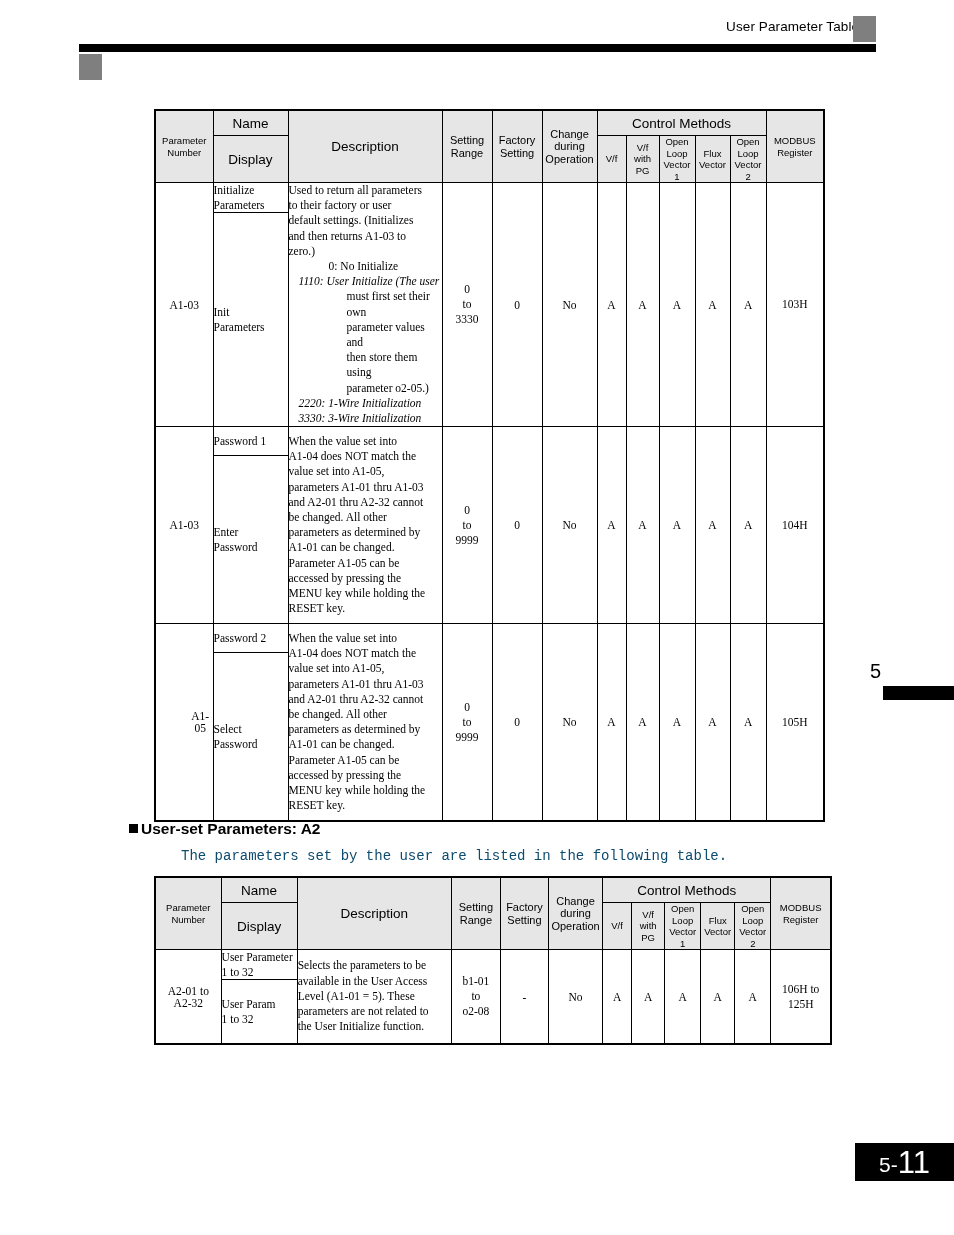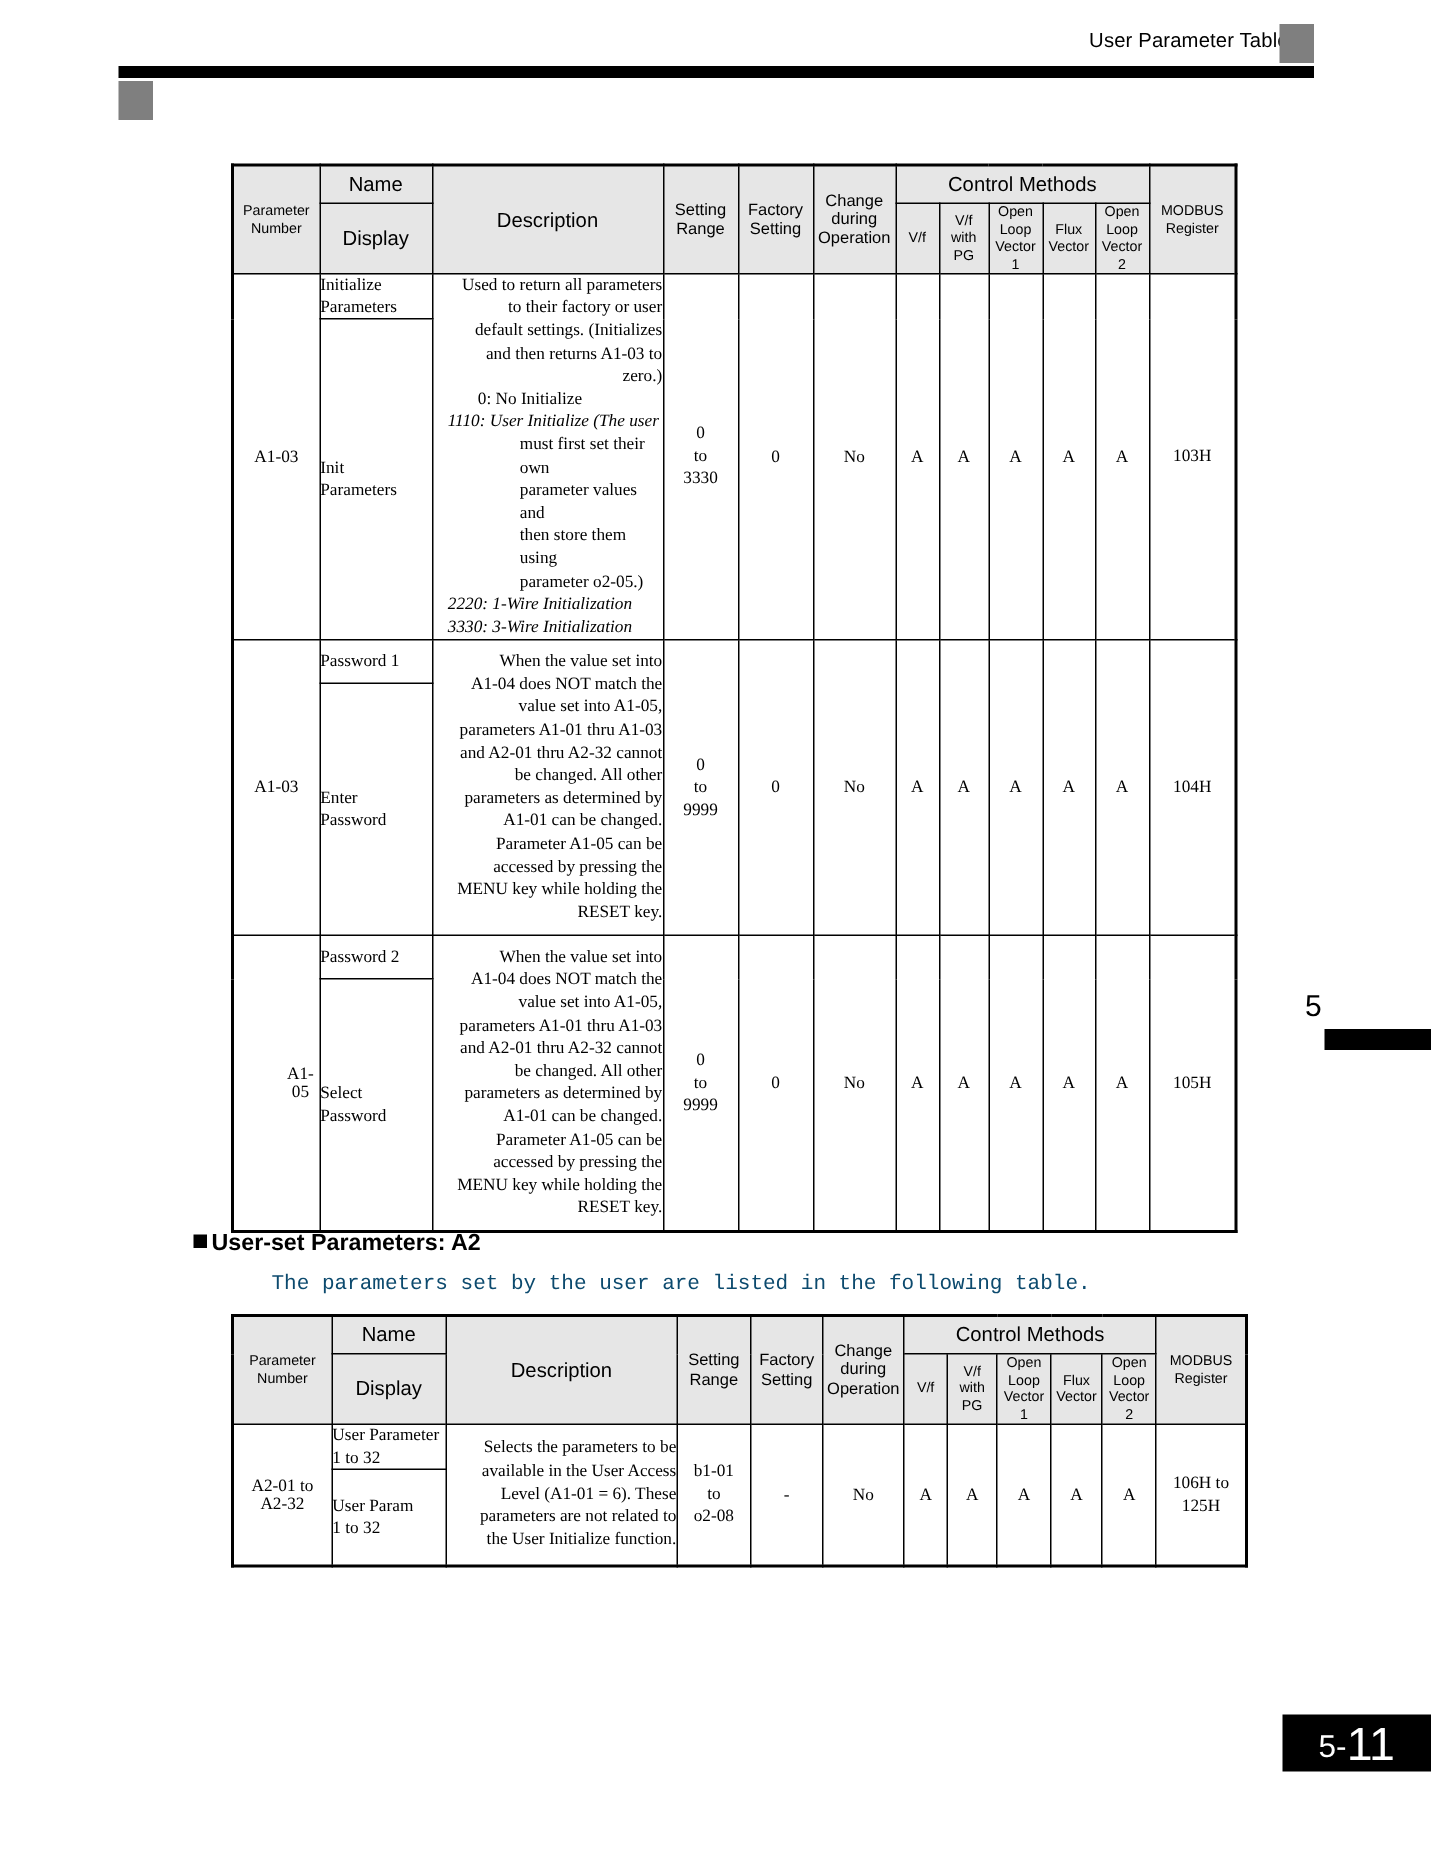--- a/index.html
+++ b/index.html
@@ -165,24 +165,24 @@
   td.stacked {
     text-align: center;
     font-size: 12.5px;
     line-height: 15px;
   }
   td.ctl {
     text-align: center;
     font-size: 12.5px;
   }
   .desc-line { white-space: pre-wrap; }
-  .ind1 { padding-left: 30px; font-family: Liberation Serif, serif; }
+  .ind1 { padding-left: 40px; font-family: Liberation Serif, serif; }
   .ind2 { padding-left: 10px; font-style: italic; }
   .ind3 { padding-left: 58px; }
-  .ind0 { padding-left: 0px; text-align: right; }
+  .ind0 { padding-left: 0px; }
 
   
   .section-heading {
     position: absolute;
     left: 129px;
     top: 820px;
     font-family: "Liberation Sans", sans-serif;
     font-weight: bold;
     font-size: 15.5px;
     color: #000;
@@ -490,21 +490,21 @@
   </thead>
   <tbody>
       <tr>
         <td class="cell" rowspan="2" style="height: 93px; white-space: pre-line;">A2-01 to
 A2-32</td>
         <td class="namecell" style="height: 28px; white-space: pre-line;">User Parameter
 1 to 32</td>
         <td class="desc" rowspan="2">
           <div class="desc-line ind0">Selects the parameters to be</div>
           <div class="desc-line ind0">available in the User Access</div>
-          <div class="desc-line ind0">Level (A1-01 = 6). These</div>
+          <div class="desc-line ind0">Level (A1-01 = 5). These</div>
           <div class="desc-line ind0">parameters are not related to</div>
           <div class="desc-line ind0">the User Initialize function.</div>
         </td>
         <td class="stacked" rowspan="2" style="white-space: pre-line;">b1-01
 to
 o2-08</td>
         <td class="cell" rowspan="2" style="white-space: pre-line;">-</td>
         <td class="cell" rowspan="2" style="white-space: pre-line;">No</td>
         <td class="ctl" rowspan="2" style="white-space: pre-line;">A</td>
         <td class="ctl" rowspan="2" style="white-space: pre-line;">A</td>

